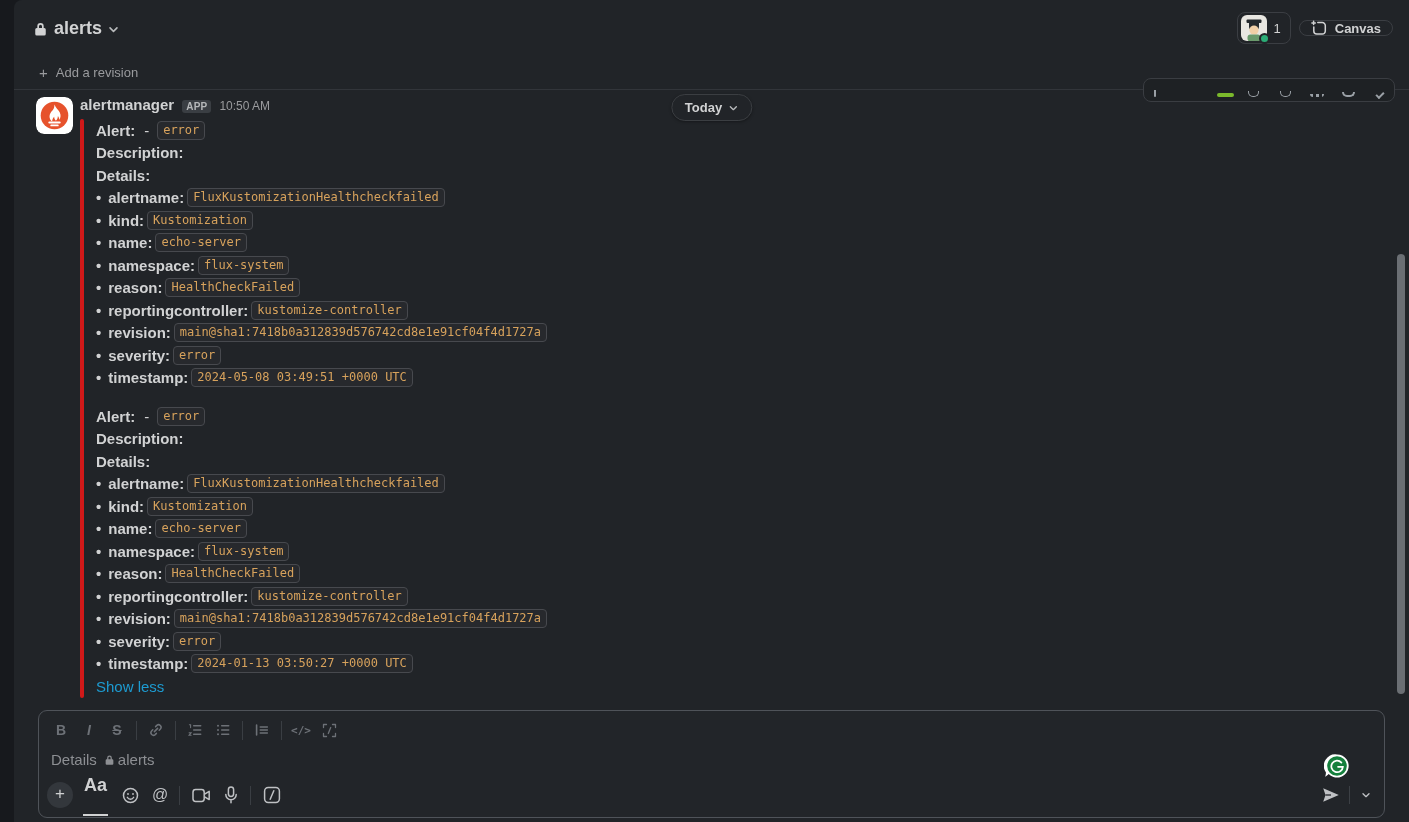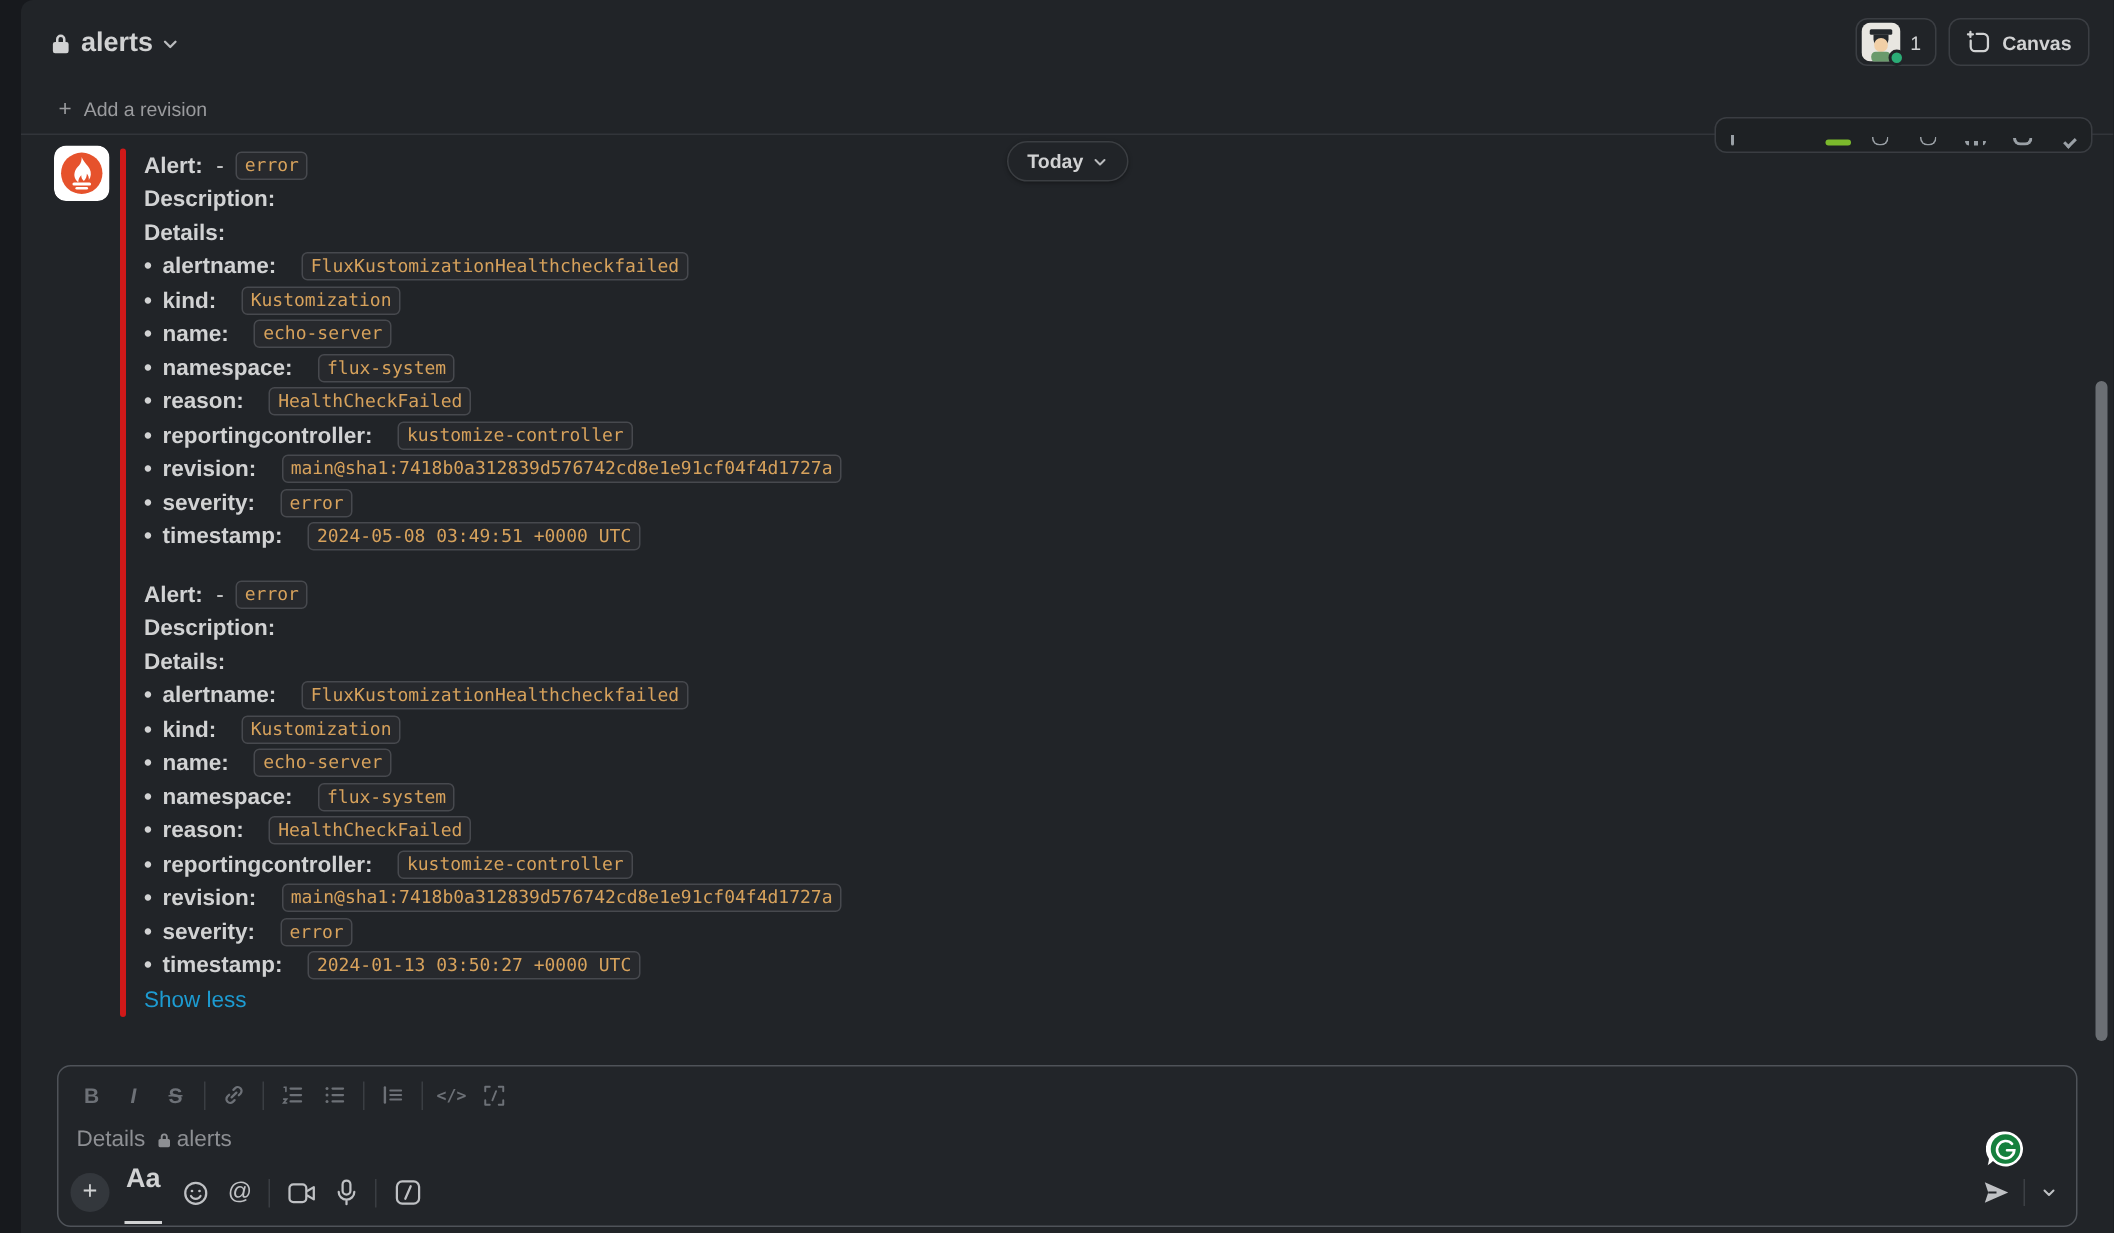--- a/index.html
+++ b/index.html
@@ -37,21 +37,21 @@
   .presence-dot {
     position:absolute; right:-3px; bottom:-3px;
     width:11px; height:11px; border-radius:50%;
     background:var(--presence-green,#2bac76);
     border:2.5px solid #212428;
   }
   .members-count { font-size:13px; color:#d1d2d3; }
   .canvas-btn {
     display:flex; align-items:center; gap:7px;
     border:1px solid #3b3e43; border-radius:8px;
-    padding:0 11px; height:32px; font-size:13px; font-weight:700;
+    padding:0 11px; height:16px; font-size:13px; font-weight:700;
     color:#d1d2d3; cursor:pointer;
   }
   .canvas-btn svg { color:#d1d2d3; }
 
   
   .bookmark-bar {
     height:34px; display:flex; align-items:center;
     padding-left:17px; border-bottom:1px solid #32353a;
   }
   .add-bookmark {
@@ -110,21 +110,21 @@
   .alert-block { margin-bottom:16px; }
   .alert-block:last-child { margin-bottom:0; }
   .line { display:flex; align-items:center; height:22.5px; white-space:nowrap; }
   .b { font-weight:700; }
   .dash { margin:0 8px 0 9px; }
   .bullet { margin-right:7px; font-weight:700; }
   .chip {
     font-family:"DejaVu Sans Mono", monospace; font-size:12px;
     color:var(--code-text,#d7a25c);
     background:#27292d; border:1px solid #47494e; border-radius:4px;
-    padding:1px 5px; margin-left:17px; line-height:15px;
+    padding:1px 5px; margin-left:3px; line-height:15px;
   }
   .show-less {
     color:var(--link-blue,#1d9bd1); font-size:15px; height:22.5px;
     display:flex; align-items:center; cursor:pointer; width:max-content;
   }
 
   
   .scrollbar-thumb {
     position:absolute; right:4px; top:164px; width:8px; height:440px;
     background:#6b6f74; border-radius:5px; cursor:pointer;
@@ -253,20 +253,25 @@
     <div class="message">
       <div class="msg-avatar">
         <svg width="37" height="37" viewBox="0 0 37 37">
             <rect width="37" height="37" rx="8" fill="#ffffff"></rect>
             <circle cx="18.5" cy="18.5" r="13.8" fill="#e6522c"></circle>
             <path fill="#ffffff" d="M18.5 7.6c1 3.3 3.9 5.2 5.3 8 1.2 2.4 1 5.4-.6 7.4.2-1.5-.3-3-1.3-4.1 0 1.8-.7 3.6-2 4.8-1.1-1-1.8-2.4-1.7-3.9-1.3 1.2-2.1 3-2 4.7-1.1-.7-1.9-1.8-2.3-3-1-3 .5-6.2 2.8-8.2 1.3-1.3 1.7-3.6 1.8-5.7z"></path>
             <rect x="12.3" y="24.6" width="12.4" height="2" rx="1" fill="#ffffff"></rect>
             <rect x="14.3" y="27.6" width="8.4" height="1.7" rx=".85" fill="#ffffff"></rect>
           </svg>
       </div>
+      <div class="msg-head">
+        <span class="msg-sender">alertmanager</span>
+        <span class="app-badge">APP</span>
+        <span class="msg-time">10:50 AM</span>
+      </div>
 
       <div class="attachment">
         <div class="att-bar"></div>
         <div class="att-body">
           <div class="js-alert-blocks">
   <div class="alert-block">
     <div class="line">
       <span class="b js-alert-label">Alert:</span>
       <span class="dash js-dash">-</span>
       <span class="chip js-level" style="margin-left:0;">error</span>

